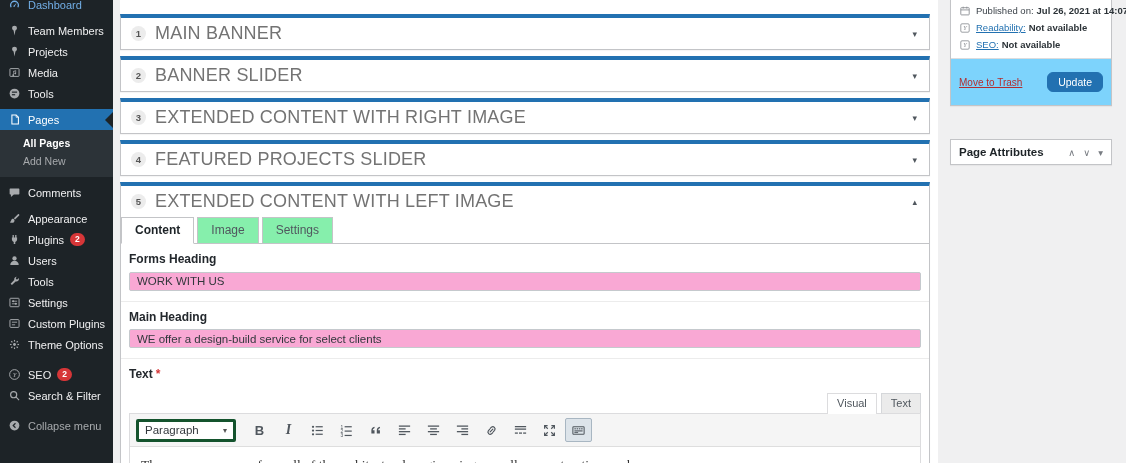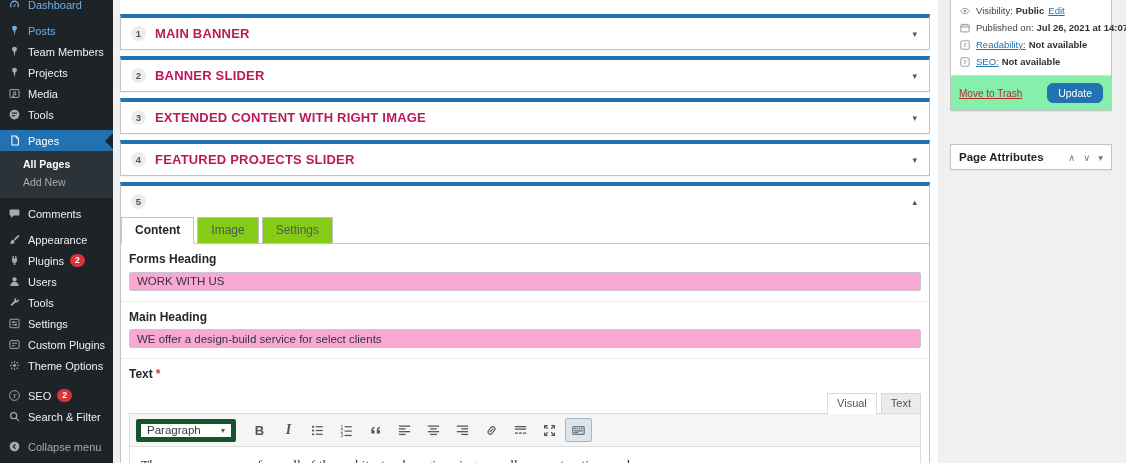--- a/index.html
+++ b/index.html
@@ -27,60 +27,60 @@
   .sb-sub{background:#2c3338;padding:4px 0 7px;}
   .sb-sub-item{padding:3px 8px 3px 23px;color:#a7aaad;font-size:10.5px;cursor:pointer;}
   .sb-sub-item.current{color:#fff;font-weight:700;}
   
   #main{position:absolute;left:120px;top:0;width:818px;height:463px;background:#fff;}
   .panel{margin:0 8px 6px 0;background:#fff;border:1px solid #c3c4c7;border-top:4px solid #2271b1;box-shadow:0 1px 1px rgba(0,0,0,.04);}
   .panel.first{margin-top:14px;}
   .panel-header{height:31px;display:flex;align-items:center;padding:0 12px 0 10px;cursor:pointer;}
   .num-badge{width:15px;height:15px;border-radius:50%;background:#ececec;color:#555;font-size:9.5px;font-weight:700;
     display:flex;align-items:center;justify-content:center;margin-right:9px;flex:none;}
-  .panel-title{color:#be185d;font-weight:700;font-size:13px;letter-spacing:.2px;}
+  .panel-title{color:#737373;font-weight:400;font-size:18px;letter-spacing:.2px;}
   .panel-caret{margin-left:auto;color:#50575e;font-size:9px;}
   
   .acf-tabs{display:flex;border-bottom:1px solid #c3c4c7;padding-left:0;}
-  .acf-tab{font-size:12px;color:#50575e;background:#84cc16;border:1px solid #c3c4c7;border-bottom:none;
+  .acf-tab{font-size:12px;color:#50575e;background:#86efac;border:1px solid #c3c4c7;border-bottom:none;
     padding:5px 13px 6px;margin-right:3px;cursor:pointer;}
   .acf-tab.active{background:#fff;color:#1d2327;font-weight:700;margin-bottom:-1px;border-bottom:1px solid #fff;}
   
   .field{padding:8px 8px 10px;border-top:1px solid #ececec;}
   .field.no-top{border-top:none;}
   .field-label{font-size:12px;font-weight:700;color:#23282d;margin-bottom:5px;}
   .req{color:#d63638;margin-left:3px;}
   .text-input{width:100%;box-sizing:border-box;height:19px;border:1px solid #c5c9cd;border-radius:2px;background:#f9a8d4;
     padding:0 7px;font-size:11.5px;color:#32373c;font-family:"Liberation Sans","DejaVu Sans",sans-serif;}
   
   .editor-wrap{margin-top:12px;}
   .mode-tabs{display:flex;justify-content:flex-end;align-items:flex-end;}
   .mode-tab{font-size:11px;padding:3px 9px 4px;color:#50575e;background:#ebebeb;border:1px solid #d5d7da;border-bottom:none;margin-left:4px;cursor:pointer;}
   .mode-tab.active{background:#fff;border-color:#dcdcde;margin-bottom:-1px;padding-bottom:5px;position:relative;z-index:2;}
   .editor-box{border:1px solid #dcdcde;background:#fff;}
   .editor-toolbar{display:flex;align-items:center;padding:4px 6px;background:#f5f5f5;border-bottom:1px solid #dedede;}
   .format-select{display:flex;align-items:center;justify-content:space-between;width:100px;height:23px;background:#fff;
-    border:5px solid #14532d;border-radius:2px;font-size:11.5px;color:#32373c;padding:0 6px;margin-right:9px;box-sizing:border-box;cursor:pointer;}
+    border:3px solid #14532d;border-radius:2px;font-size:11.5px;color:#32373c;padding:0 6px;margin-right:9px;box-sizing:border-box;cursor:pointer;}
   .format-caret{color:#555;font-size:8px;margin-left:6px;}
   .tool-btn{width:25px;height:22px;display:flex;align-items:center;justify-content:center;color:#50575e;border-radius:2px;margin:0 1px;cursor:pointer;border:1px solid transparent;}
   .tool-btn svg{width:15px;height:15px;display:block;}
   .tool-btn.txt-b{font-weight:800;font-size:13px;}
   .tool-btn.txt-i{font-style:italic;font-family:"Liberation Serif","DejaVu Serif",serif;font-size:14px;font-weight:600;}
   .tool-btn.pressed{background:#dde4ea;border:1px solid #a8b6c2;}
   .editor-content{padding:10px 11px;min-height:40px;font-family:"Liberation Serif","DejaVu Serif",serif;font-size:13.5px;color:#333;cursor:text;}
   
   #rightcol{position:absolute;left:950px;top:0;width:162px;}
   .pub-box{background:#fff;border:1px solid #c3c4c7;border-top:none;box-shadow:0 1px 1px rgba(0,0,0,.04);padding-top:2px;}
   .pub-row{display:flex;align-items:center;padding:2.5px 8px;font-size:9.5px;color:#3c434a;white-space:nowrap;}
   .pub-icon{width:12px;height:12px;margin-right:5px;color:#8c8f94;flex:none;display:flex;align-items:center;}
   .pub-icon svg{width:12px;height:12px;display:block;}
   .pub-strong{font-weight:700;margin-left:3px;color:#2c3338;}
   .pub-link{color:#2271b1;text-decoration:underline;margin-left:4px;cursor:pointer;}
   .pub-link.lead{margin-left:0;}
-  .pub-footer{margin-top:5px;border-top:1px solid #dcdcde;background:#86efac;display:flex;justify-content:space-between;align-items:center;padding:7px 8px;}
+  .pub-footer{margin-top:5px;border-top:1px solid #dcdcde;background:#7dd3fc;display:flex;justify-content:space-between;align-items:center;padding:13px 8px;}
   .trash-link{color:#b32d2e;text-decoration:underline;font-size:10px;cursor:pointer;}
   .update-btn{background:#2271b1;border:1px solid #2271b1;color:#fff;font-size:10.5px;padding:3px 10px;border-radius:6px;cursor:pointer;font-family:inherit;}
   .attr-box{margin-top:33px;background:#fff;border:1px solid #c3c4c7;box-shadow:0 1px 1px rgba(0,0,0,.04);}
   .attr-header{display:flex;align-items:center;padding:5px 8px;height:14px;}
   .attr-title{font-size:11.5px;font-weight:700;color:#1d2327;flex:1;}
   .attr-controls{display:flex;align-items:center;gap:8px;color:#787c82;font-size:9.5px;}
   .attr-ctl{cursor:pointer;}
 </style>
 </head>
 <body>
@@ -93,28 +93,20 @@
           <span class="sb-icon">
             <svg viewBox="0 0 20 20" fill="currentColor">
               <path d="M10 4a7 7 0 0 0-7 7c0 1.4.4 2.7 1.1 3.8l1.7-1A5 5 0 0 1 5 11a5 5 0 1 1 10 0c0 1-.3 2-.8 2.8l1.7 1A7 7 0 0 0 17 11a7 7 0 0 0-7-7z"></path>
               <path d="M9.2 11.4 13.6 7l-3 5.4a1.2 1.2 0 1 1-1.4-1z"></path>
             </svg>
           </span>
           <span>Dashboard</span>
         </div>
       </div>
       <div class="sb-group">
-        <div class="sb-item hl">
-          <span class="sb-icon">
-            <svg viewBox="0 0 20 20" fill="currentColor">
-              <path d="M10 2.5a3.8 3.8 0 0 1 3.8 3.8c0 1.6-1 3-2.4 3.6L10 17.5 8.6 9.9A3.9 3.9 0 0 1 6.2 6.3 3.8 3.8 0 0 1 10 2.5z"></path>
-            </svg>
-          </span>
-          <span>Posts</span>
-        </div>
         <div class="sb-item">
           <span class="sb-icon">
             <svg viewBox="0 0 20 20" fill="currentColor">
               <path d="M10 2.5a3.8 3.8 0 0 1 3.8 3.8c0 1.6-1 3-2.4 3.6L10 17.5 8.6 9.9A3.9 3.9 0 0 1 6.2 6.3 3.8 3.8 0 0 1 10 2.5z"></path>
             </svg>
           </span>
           <span>Team Members</span>
         </div>
         <div class="sb-item">
           <span class="sb-icon">
@@ -307,20 +299,21 @@
             <span class="num-badge">4</span>
             <span class="panel-title">FEATURED PROJECTS SLIDER</span>
             <span class="panel-caret">▾</span>
           </div>
         </section>
       </div>
 
     <section class="panel">
       <div class="panel-header">
         <span class="num-badge">5</span>
+        <span class="panel-title">EXTENDED CONTENT WITH LEFT IMAGE</span>
         <span class="panel-caret">▴</span>
       </div>
       <div class="acf-tabs" id="acf-tabs">
           <div class="acf-tab active">Content</div>
           <div class="acf-tab">Image</div>
           <div class="acf-tab">Settings</div>
         </div>
 
       <div class="field no-top">
         <div class="field-label">Forms Heading</div>
@@ -446,31 +439,20 @@
         </div>
       </div>
     </section>
   </main>
 
   <aside id="rightcol">
     <div class="pub-box">
       <div class="pub-row">
         <span class="pub-icon">
             <svg viewBox="0 0 20 20">
-              <path d="M10 5.5c-4.5 0-7.3 4.1-7.3 4.5s2.8 4.5 7.3 4.5 7.3-4.1 7.3-4.5-2.8-4.5-7.3-4.5z" fill="none" stroke="currentColor" stroke-width="1.4"></path>
-              <circle cx="10" cy="10" r="2.2" fill="currentColor"></circle>
-            </svg>
-          </span>
-        <span>Visibility:</span>
-        <span class="pub-strong">Public</span>
-        <a class="pub-link">Edit</a>
-      </div>
-      <div class="pub-row">
-        <span class="pub-icon">
-            <svg viewBox="0 0 20 20">
               <rect x="3" y="4.5" width="14" height="12" rx="1" fill="none" stroke="currentColor" stroke-width="1.5"></rect>
               <line x1="3" y1="8.2" x2="17" y2="8.2" stroke="currentColor" stroke-width="1.5"></line>
               <line x1="7" y1="2.8" x2="7" y2="6" stroke="currentColor" stroke-width="1.5"></line>
               <line x1="13" y1="2.8" x2="13" y2="6" stroke="currentColor" stroke-width="1.5"></line>
             </svg>
           </span>
         <span>Published on:</span>
         <span class="pub-strong">Jul 26, 2021 at 14:07</span>
 
       </div>

